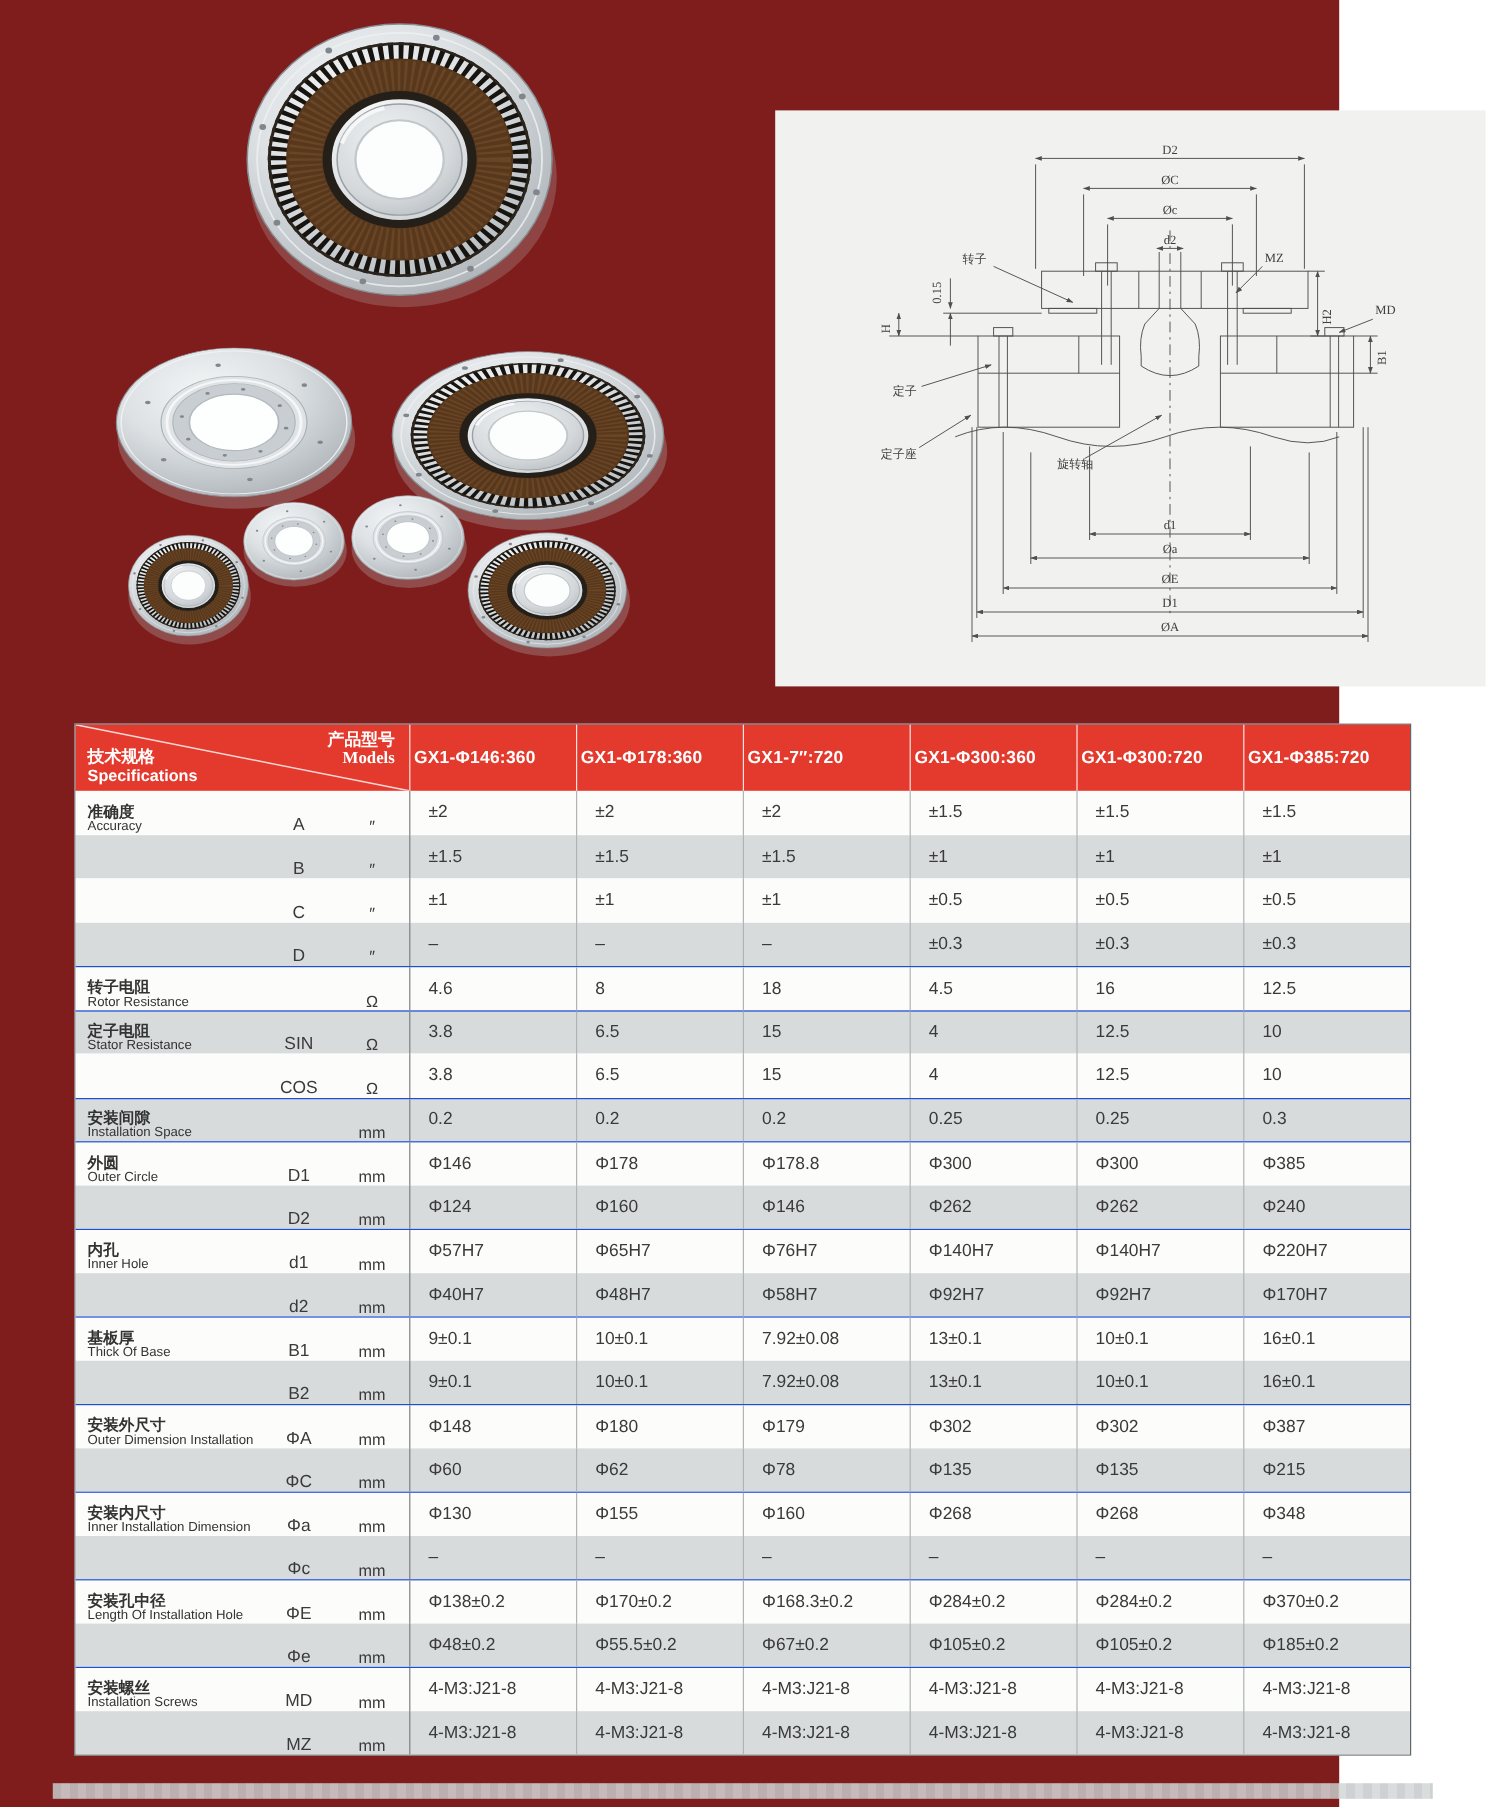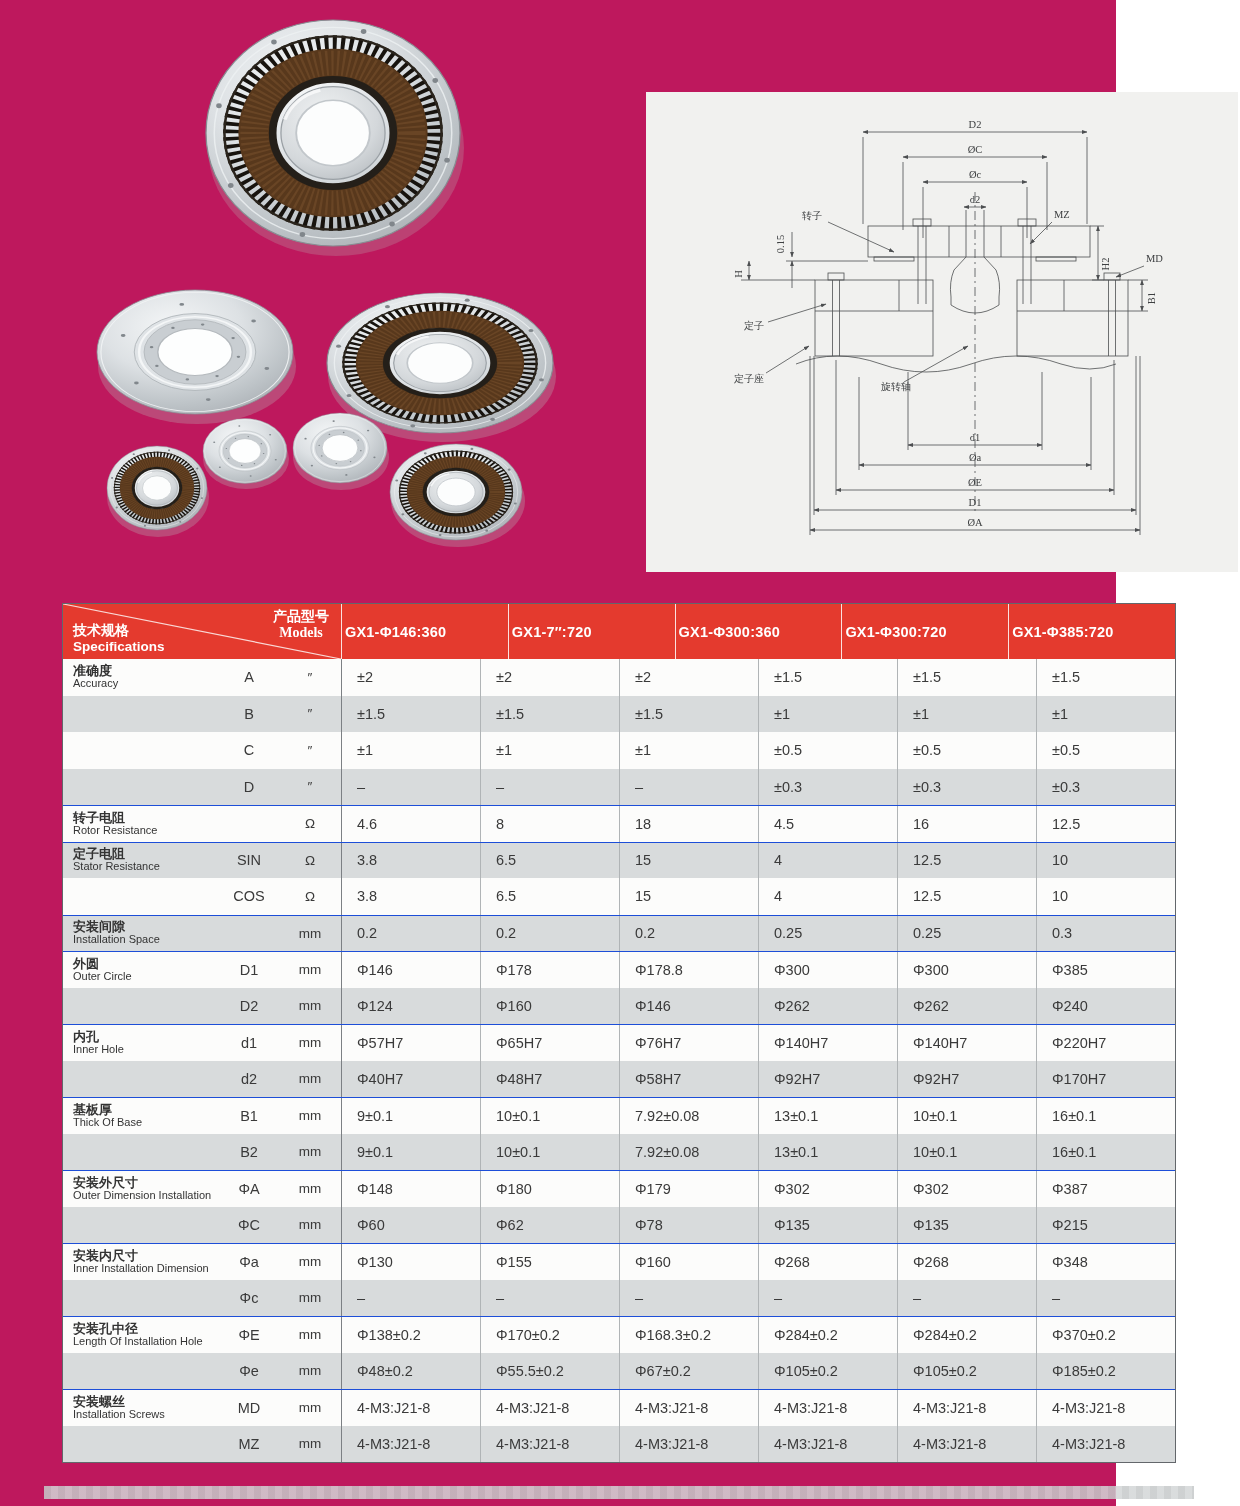--- a/index.html
+++ b/index.html
@@ -1,49 +1,49 @@
 <!DOCTYPE html>
 <html><head>
 <meta charset="utf-8">
 <style>
   * { margin:0; padding:0; box-sizing:border-box; }
   html,body { width:1240px; height:1506px; background:#fff; overflow:hidden;
     font-family:"Liberation Sans","DejaVu Sans",sans-serif; }
-  #page { position:relative; width:1116px; height:1506px; background:#be185d; }
+  #page { position:relative; width:1116px; height:1506px; background:#7f1d1d; }
 
   
   #photos-svg { position:absolute; left:0; top:0; }
 
   
   #diagram-wrap { position:absolute; left:646px; top:92px; width:592px; height:480px;
     background:#f1f1ef; }
   #diagram-wrap svg text { font-family:"Liberation Serif","DejaVu Serif",serif;
     fill:#3e4042; font-size:10.5px; }
   #diagram-wrap svg text.cjk { font-family:"DejaVu Sans",sans-serif; font-size:10px; }
 
   
   #spec-table { position:absolute; left:62px; top:603px; width:1114px;
     border:1.5px solid #63676b; background:#fcfcfb; }
   .thead { display:flex; height:55px; background:#e43a2e; color:#fff; position:relative; }
   .th-spec { width:278px; position:relative; flex:none; }
   .th-spec .diag { position:absolute; left:0; top:0; }
   .spec-label { position:absolute; left:10px; bottom:5px; line-height:1.12; font-weight:bold; }
   .spec-label .zh { font-size:14px; display:block; }
   .spec-label .en { font-size:13.5px; display:block; }
-  .models-label { position:absolute; right:12px; top:5px; text-align:center; line-height:1.12; font-weight:bold; }
+  .models-label { position:absolute; right:12px; top:5px; text-align:right; line-height:1.12; font-weight:bold; }
   .models-label .zh { font-size:14px; display:block; }
   .models-label .en { font-size:14px; display:block;font-family:Liberation Serif, serif; }
   .th-model { flex:1; display:flex; align-items:center; padding-left:3px;
     border-left:1px solid rgba(255,255,255,.85); font-weight:bold; font-size:14.5px;
     letter-spacing:.2px; }
 
   .trow { display:flex; height:36.5px; background:#fcfcfb; }
   .trow.gray { background:#d8dbdc; }
   .trow.group-start { border-top:1px solid #1d4ed8; }
-  .cell-label { width:278px; flex:none; display:flex; align-items:center; }
+  .cell-label { width:278px; flex:none; display:flex; align-items:flex-end; }
   .group-name { width:156px; padding-left:10px; line-height:1.08; white-space:nowrap; overflow:visible; }
   .group-name .zh { font-size:13px; font-weight:600; color:#333; display:block; }
   .group-name .en { font-size:11px; color:#333; display:block; }
   .cell-sub  { width:60px; text-align:center; font-size:14.5px; color:#3a3a3a; }
   .cell-unit { width:62px; text-align:center; font-size:13.5px; color:#3a3a3a; }
   .cell-val  { flex:1; display:flex; align-items:center; padding-left:15px;
     font-size:14.5px; color:#3a3a3a; border-left:1px solid #b0b4b6; }
   .cell-val.first { border-left:1px solid #7c8084; }
 
   #scan-band { position:absolute; left:44px; top:1486px; width:1150px; height:13px;
@@ -311,20 +311,21 @@
         <div class="spec-label">
           <span class="zh">技术规格</span>
           <span class="en">Specifications</span>
         </div>
         <div class="models-label">
           <span class="zh">产品型号</span>
           <span class="en">Models</span>
         </div>
       </div>
       <div class="th-model">GX1-Φ146:360</div>
+      <div class="th-model">GX1-Φ178:360</div>
       <div class="th-model">GX1-7″:720</div>
       <div class="th-model">GX1-Φ300:360</div>
       <div class="th-model">GX1-Φ300:720</div>
       <div class="th-model">GX1-Φ385:720</div>
     </div>
     <div class="tbody">
         <div class="trow">
           <div class="cell-label">
             <div class="group-name">
               <span class="zh">准确度</span>

